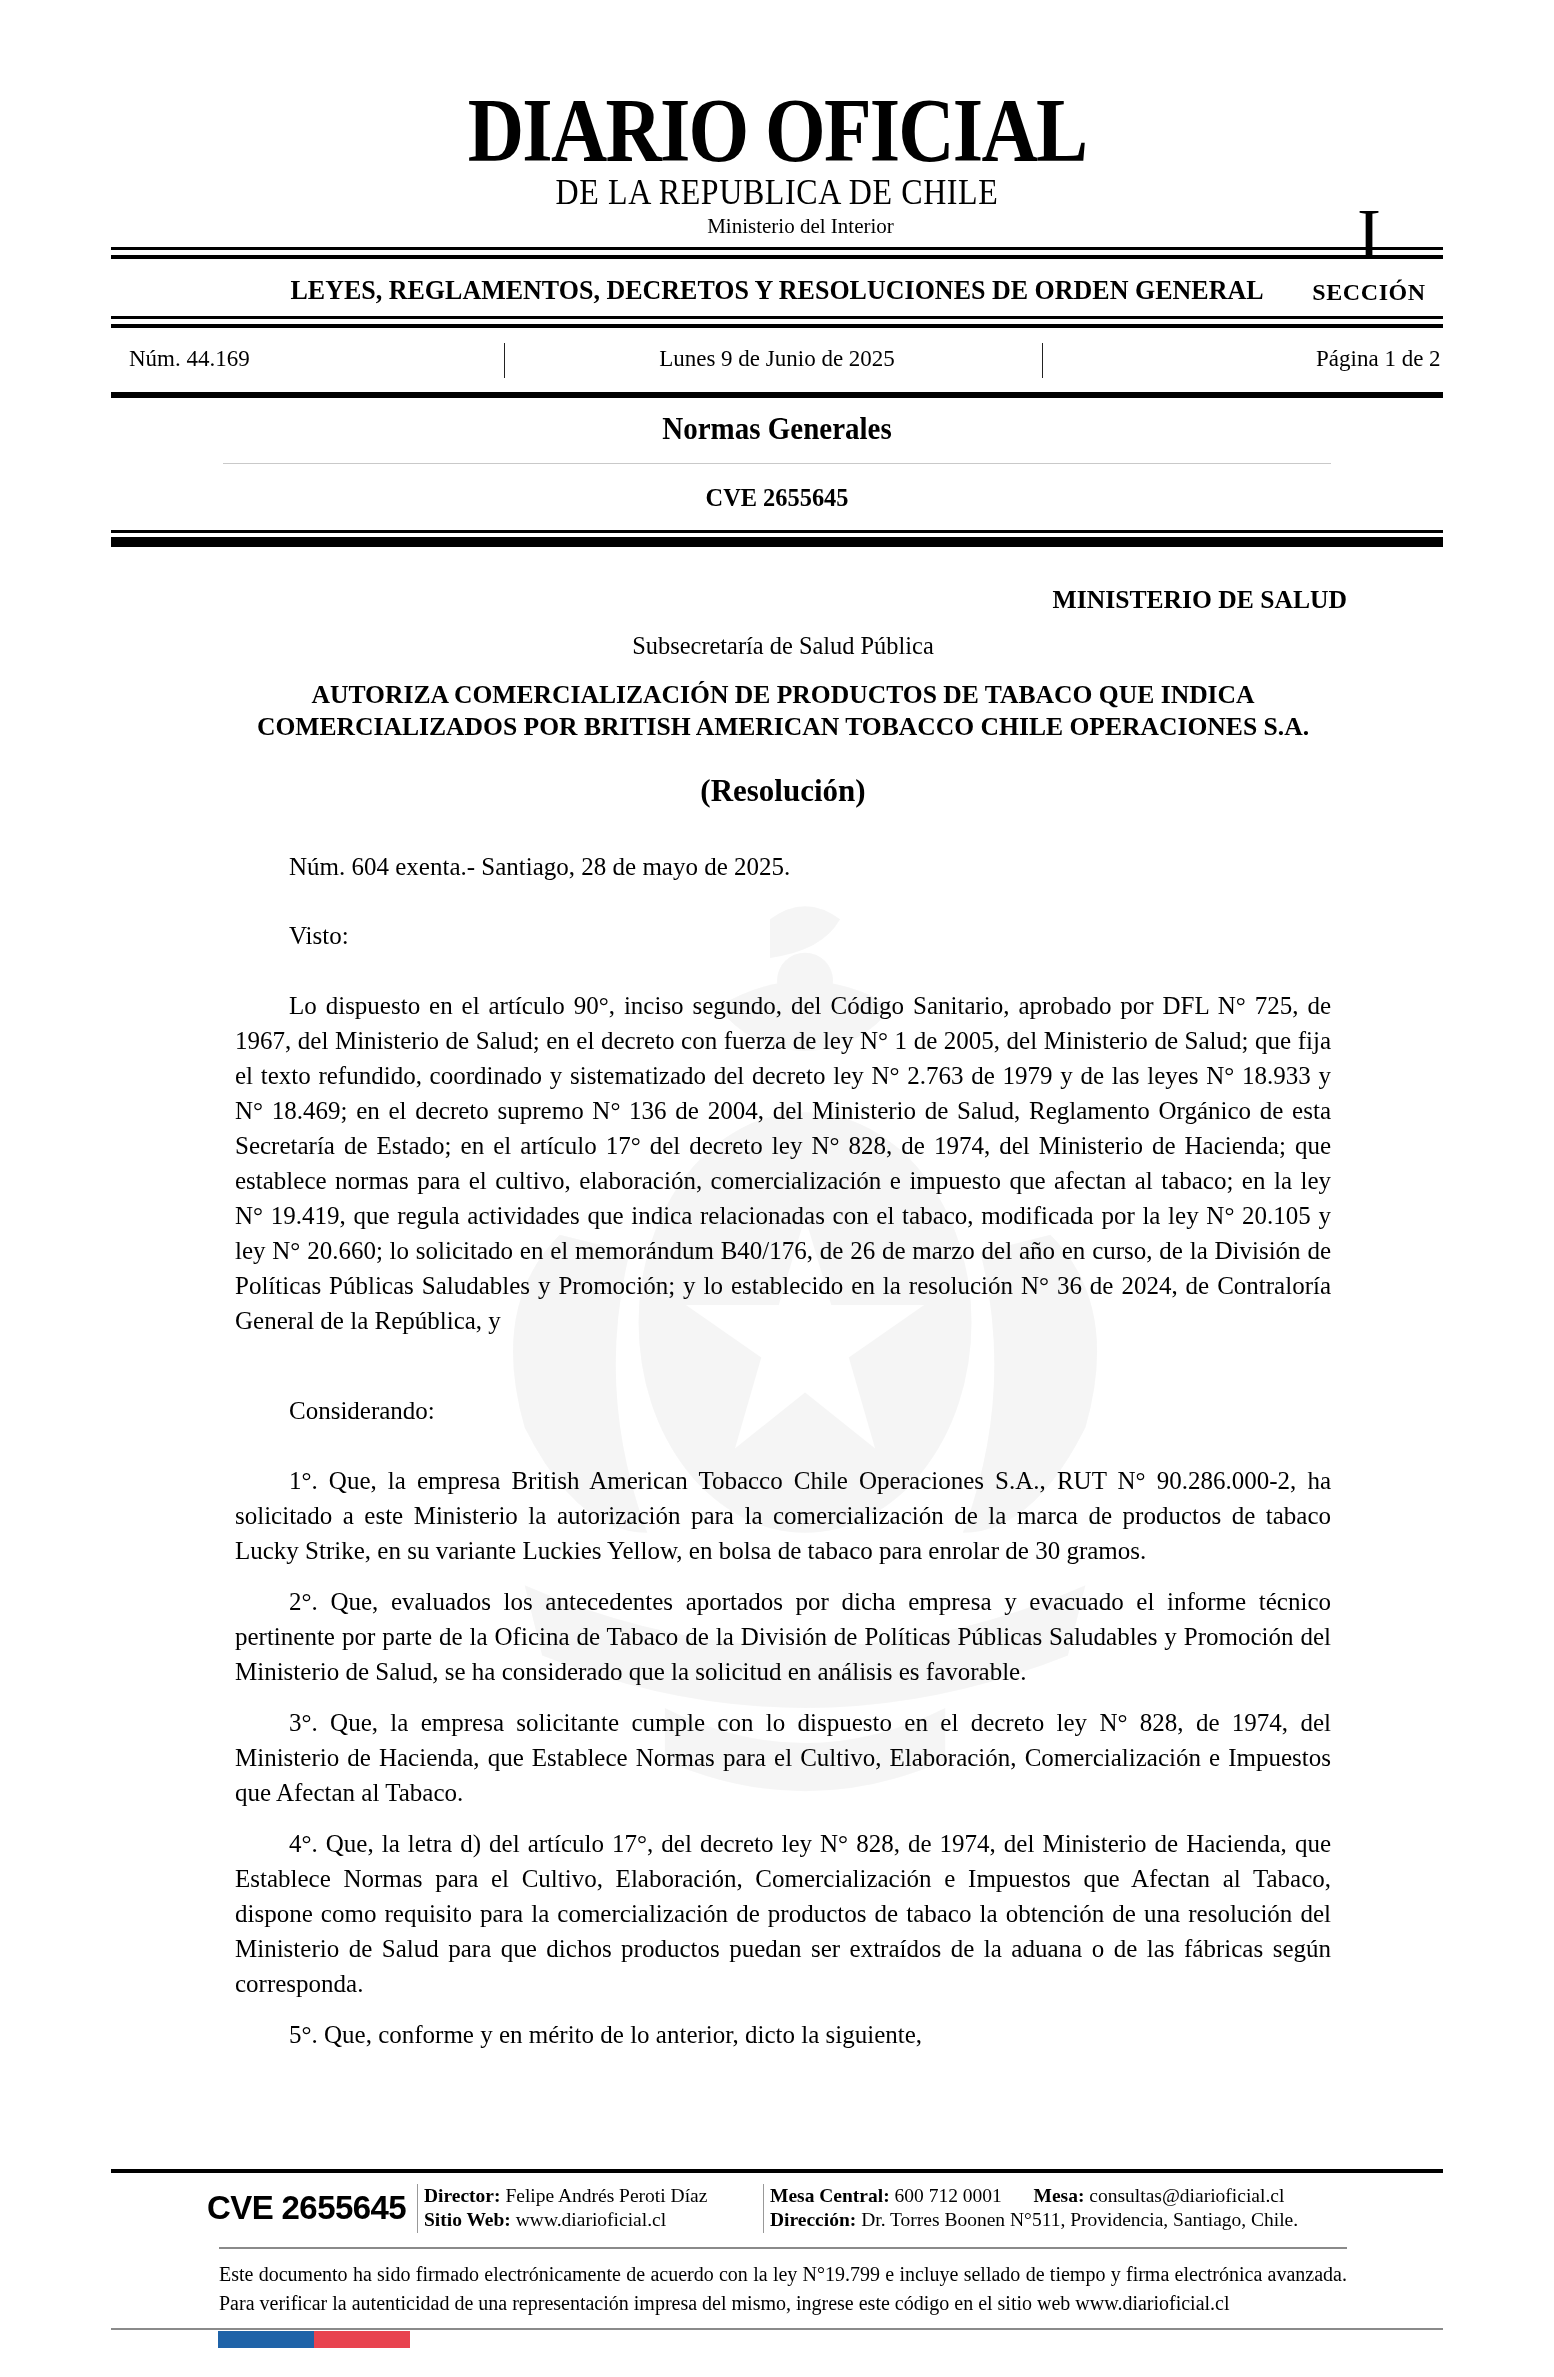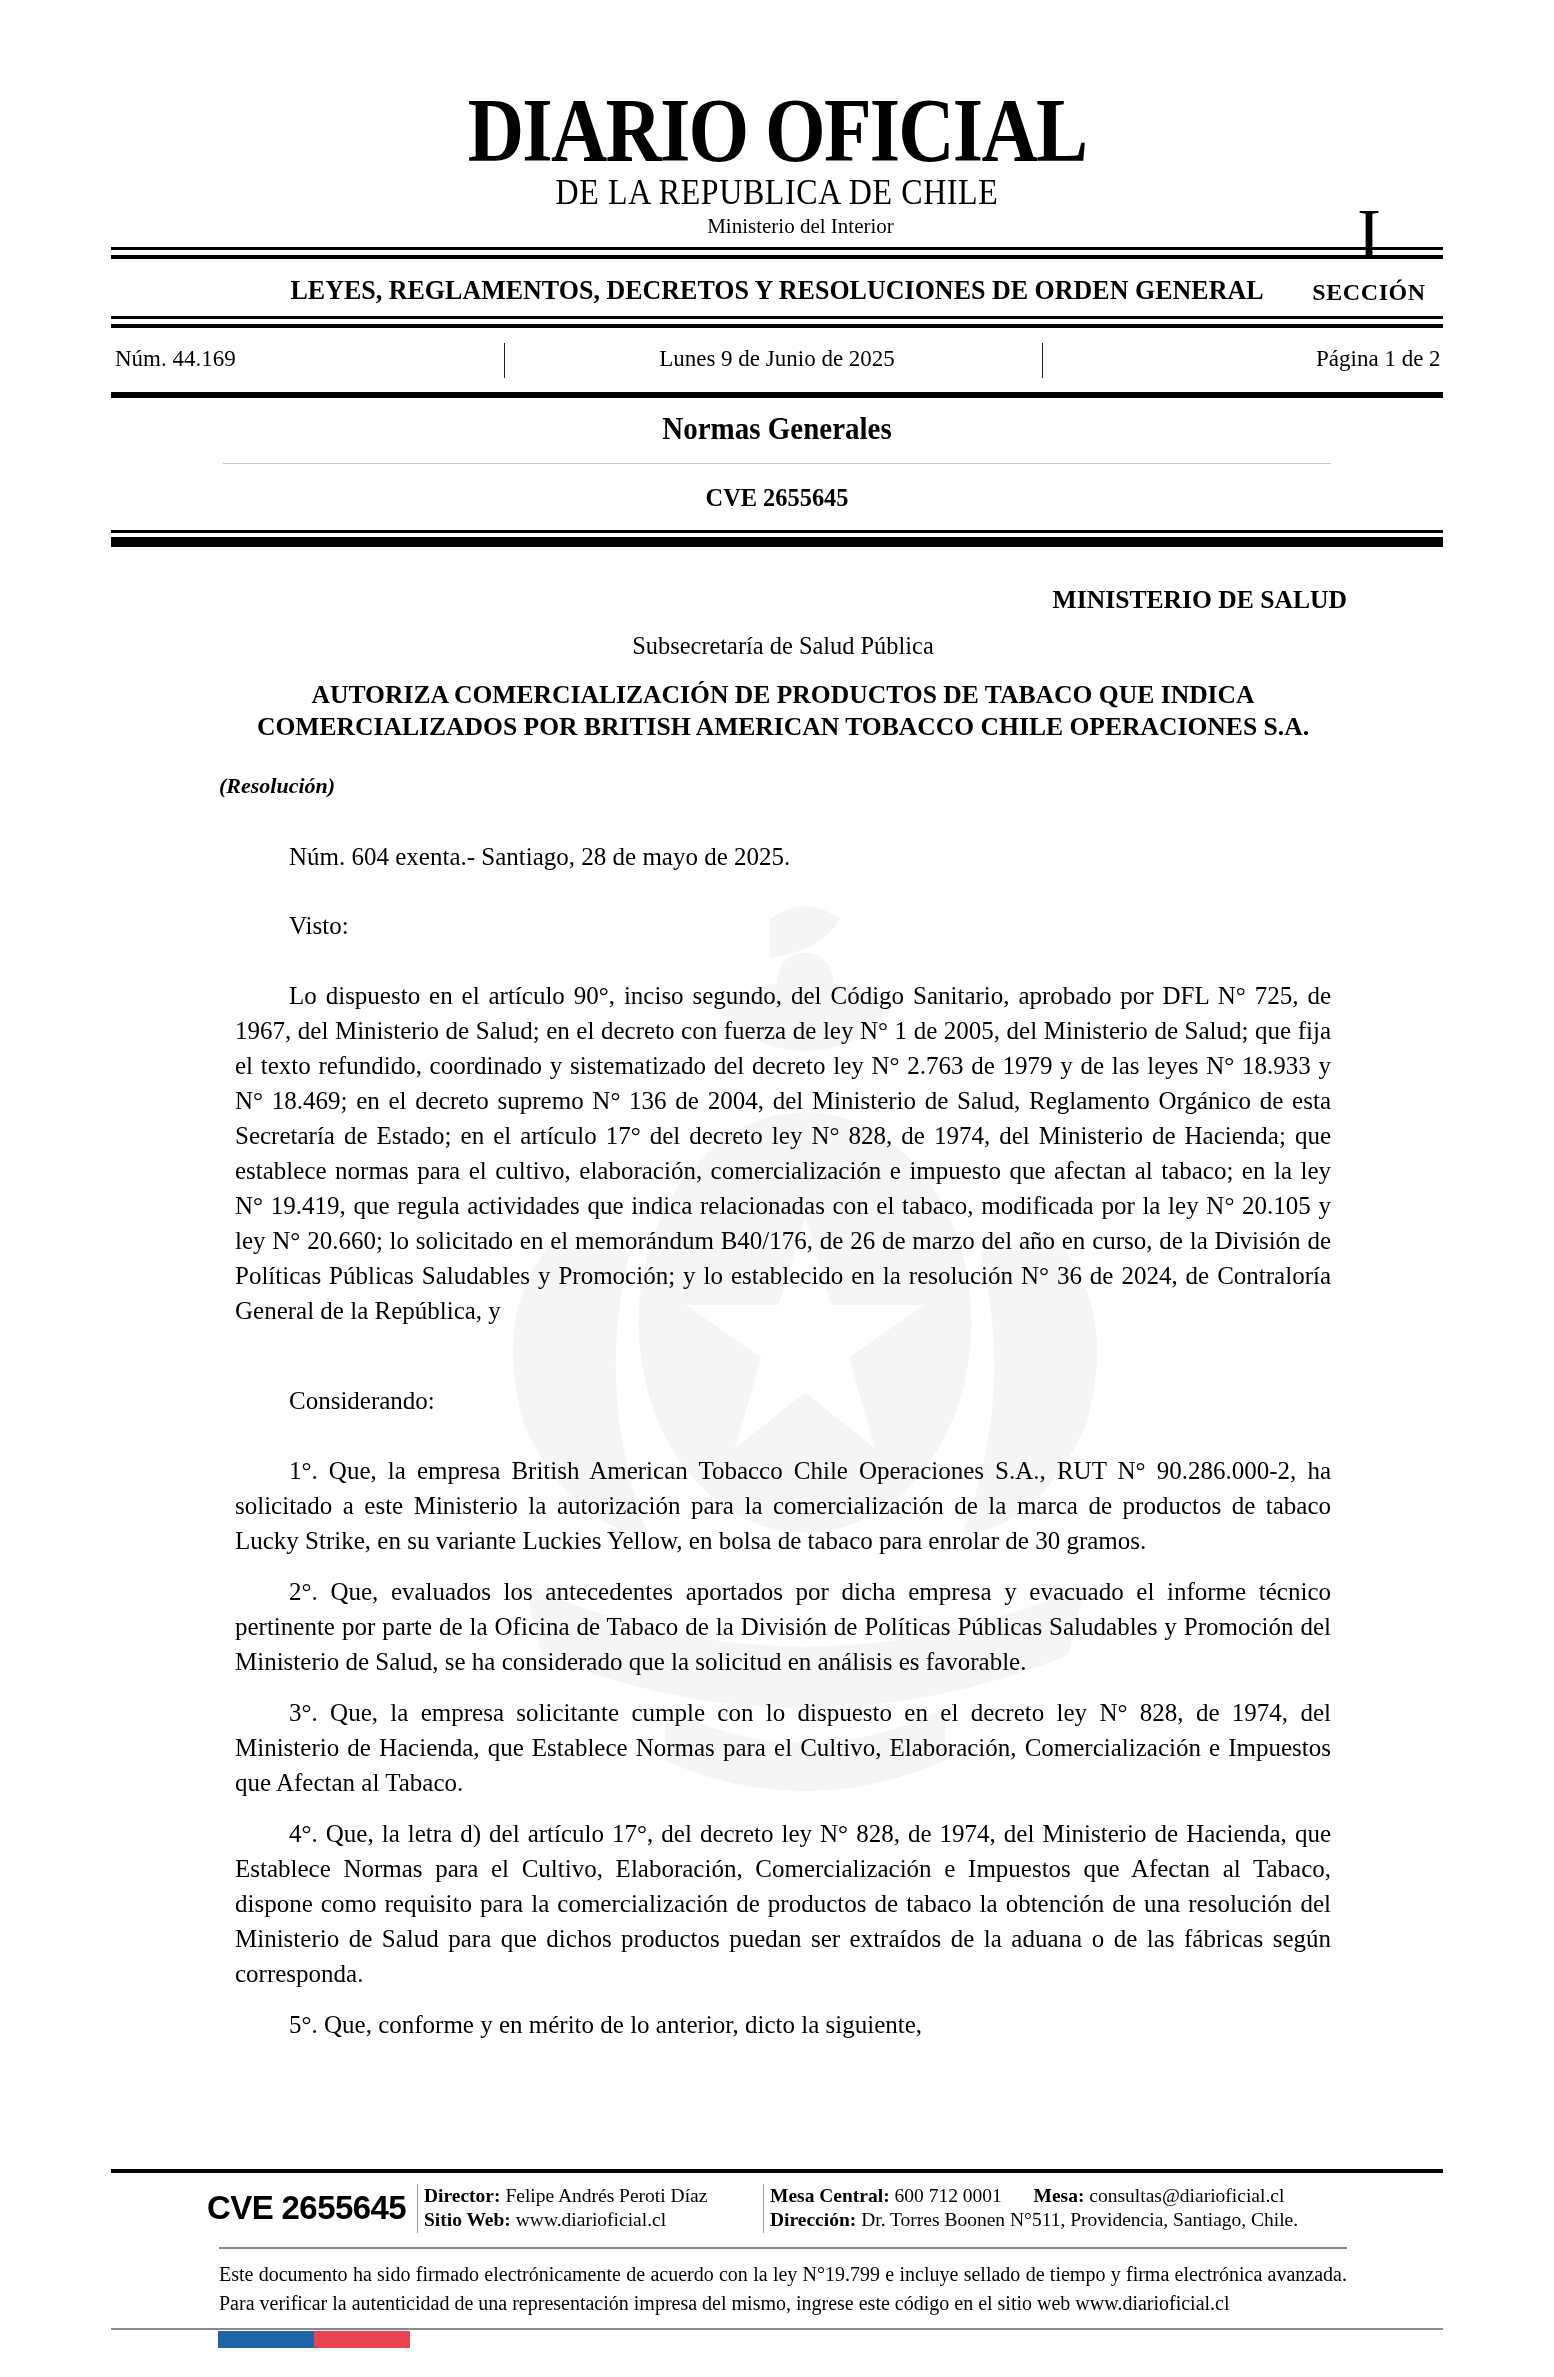--- a/index.html
+++ b/index.html
@@ -23,40 +23,40 @@
   .thick{height:6.1px;background:#000;}
   .thin-black{height:2.4px;background:#000;}
   .fat-black{height:9.8px;background:#000;}
   .light-rule{margin:18.3px 223px 0 223px;height:1.8px;background:#c9c9c9;}
   .gray-rule{height:2.4px;background:#8a8a8a;}
 
   .banner{margin-top:14.6px;text-align:center;font-size:26px;font-weight:bold;
           transform:scale(1,1.08);transform-origin:center top;}
 
   .meta-row{position:relative;margin:14.6px 111px 0 111px;height:37px;font-size:23px;}
-  .meta-left{position:absolute;left:4px;top:3.7px;}
+  .meta-left{position:absolute;left:18px;top:3.7px;}
   .meta-center{position:absolute;left:50%;top:3.7px;transform:translateX(-50%);}
   .meta-right{position:absolute;right:2.4px;top:3.7px;}
   .meta-sep{position:absolute;top:0;width:1.2px;height:35px;background:#222;}
   .sep1{left:393px;} .sep2{left:931px;}
 
   .normas{margin-top:13.4px;text-align:center;font-size:29px;font-weight:bold;
           transform:scale(1,1.08);transform-origin:center top;}
   .cve-center{margin-top:19.5px;text-align:center;font-size:24.4px;font-weight:bold;}
 
   .m-top16{margin-top:9.8px;} .m-top20{margin-top:12.2px;}
   .m-top30{margin-top:18.3px;} .m-top8{margin-top:4.9px;}
 
   
   .doc{position:relative;margin:0 207px 0 219px;}
   .doc-ministry{margin-top:38px;text-align:right;font-size:25.6px;font-weight:bold;}
   .doc-subsec{margin-top:17px;text-align:center;font-size:24.4px;}
   .doc-title{margin:18.3px auto 0 auto;max-width:1097px;text-align:center;
              font-size:25.6px;font-weight:bold;line-height:32px;}
-  .doc-restype{margin-top:30.5px;text-align:left;font-size:22px;font-weight:bold;font-style:italic;}
+  .doc-restype{margin-top:30.5px;text-align:center;font-size:31px;font-weight:bold;}
   .bodytext{font-size:25px;line-height:35px;text-align:justify;}
   .indent{text-indent:54px;}
   p{margin:16px;}
   .gap56{margin-top:34px;} .gap58{margin-top:35px;} .gap66{margin-top:40px;} .gap90{margin-top:55px;}
 
   
   .watermark{position:absolute;left:50%;top:872px;transform:translateX(-46%);
              opacity:0.04;pointer-events:none;}
 
   

